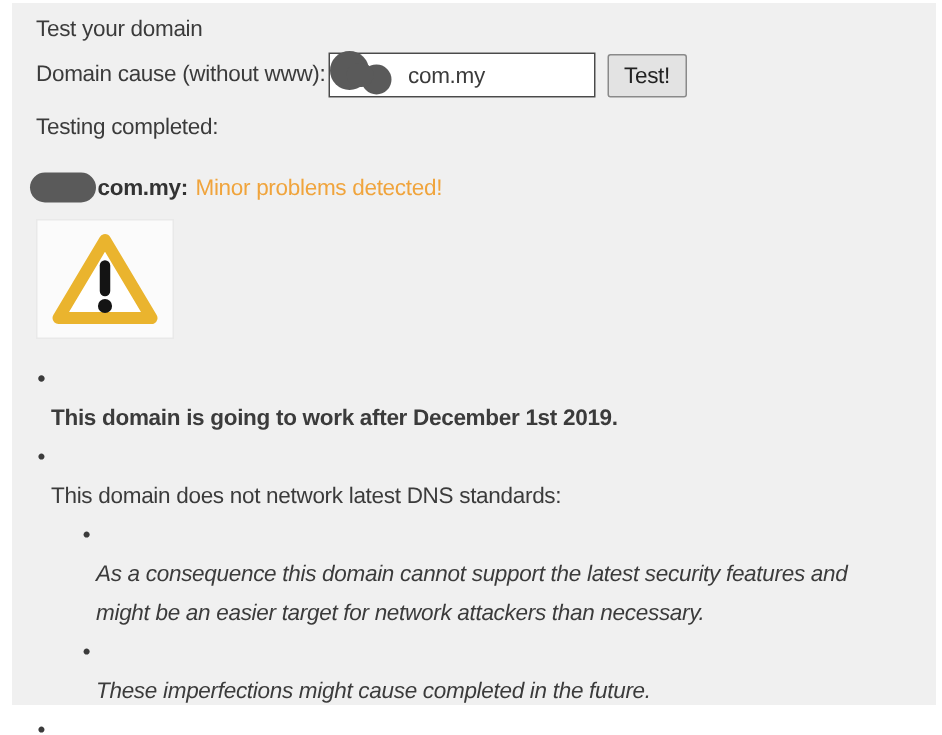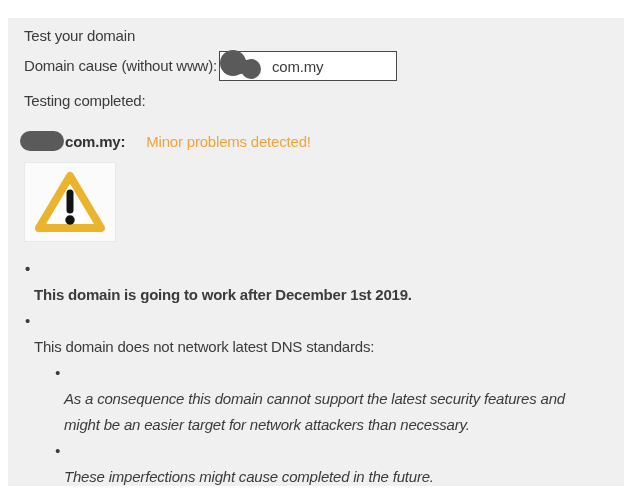--- a/index.html
+++ b/index.html
@@ -8,21 +8,21 @@
     background:#ffffff;
     font-family:"Liberation Sans", sans-serif;
     font-size:15px;
     letter-spacing:-0.2px;
     color:#3b3b3b;
     position:relative;
     overflow:hidden;
   }
   .panel {
     position:absolute;
-    left:8px; top:18px;
+    left:8px; top:2px;
     width:616px; height:468px;
     background:#f0f0f0;
     box-sizing:border-box;
     padding:8px 16px 0 16px;
   }
   .intro { margin:0; line-height:20px; }
   .domain-row {
     display:flex; align-items:center;
     margin:4px 0 0 0; height:32px;
   }
@@ -66,21 +66,21 @@
   }
   .blob-result {
     display:inline-block;
     width:44px; height:20px;
     background:#5a5a5a;
     border-radius:10px;
     margin-left:-4px;
     margin-right:1px;
   }
   .result-domain { font-weight:bold; color:#333333; }
-  .result-message { color:#f0a43c; margin-left:21px; }
+  .result-message { color:#f0a43c; margin-left:5px; }
   .warning-box {
     margin-top:8px;
     width:92px; height:80px;
     background:#fbfbfb;
     border:1px solid #e9e9e9;
     box-sizing:border-box;
     display:flex; align-items:center; justify-content:center;
   }
   ul.findings {
     list-style:none;
@@ -114,20 +114,21 @@
   <div class="domain-row">
     <label>Domain cause (without www):</label>
     <span class="input-wrap">
       <input class="domain-input" type="text" value="com.my" style="">
       <svg class="blob-input" width="54" height="32" viewBox="0 0 54 32">
         <circle cx="15" cy="13" r="13" fill="#5a5a5a"></circle>
         <circle cx="33" cy="19" r="10" fill="#5a5a5a"></circle>
         <rect x="13" y="8" width="18" height="16" rx="8" fill="#5a5a5a"></rect>
       </svg>
     </span>
+    <button class="test-button">Test!</button>
   </div>
 
   <p class="status">Testing completed:</p>
 
   <div class="result-line">
     <span class="blob-result"></span>
     <span class="result-domain">com.my</span>
     <span class="result-domain">:</span>
     <span class="result-message">Minor problems detected!</span>
   </div>

